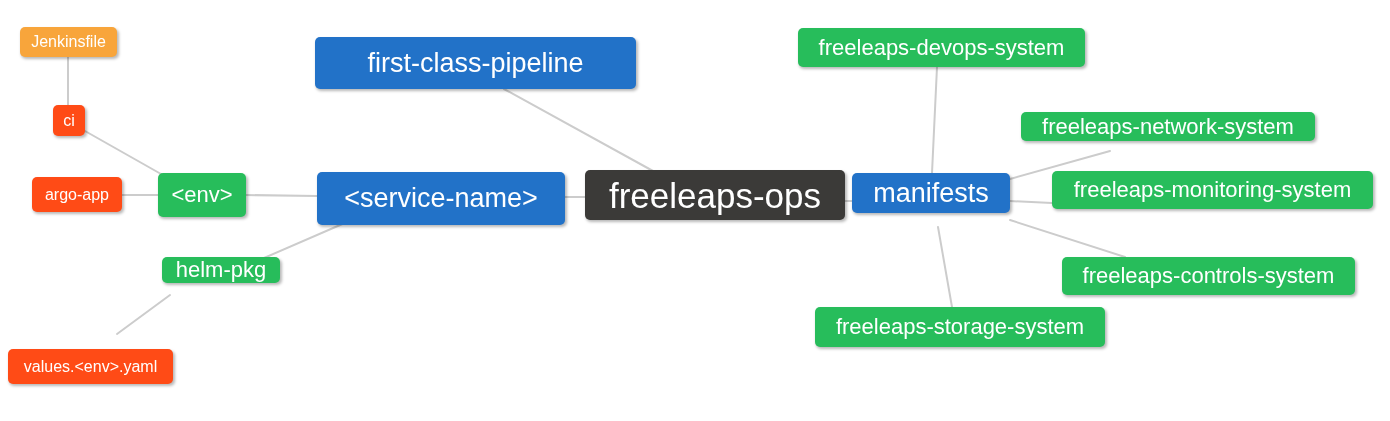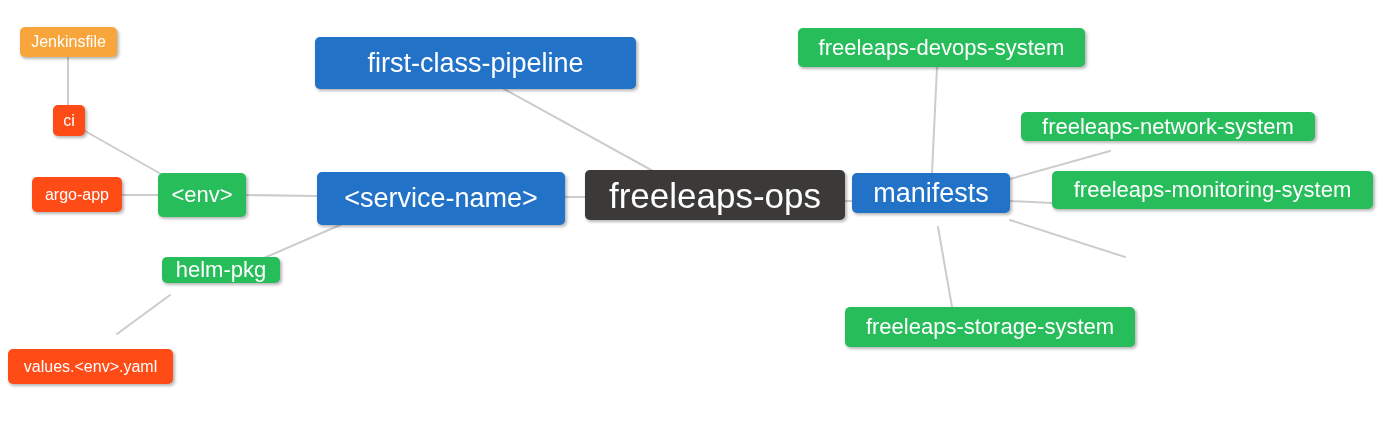--- a/index.html
+++ b/index.html
@@ -76,15 +76,16 @@
   <div class="node l3" style="left:158px;  top:173px; width:88px;  height:44px;">&lt;env&gt;</div>
   <div class="node l3" style="left:147px;  top:257px; width:118px; height:26px;margin-left:15px;">helm-pkg</div>
   <div class="node l4" style="left:8px;    top:349px; width:165px; height:35px;">values.&lt;env&gt;.yaml</div>
   <div class="node l2" style="left:315px;  top:37px;  width:321px; height:52px;">first-class-pipeline</div>
   <div class="node l2" style="left:317px;  top:172px; width:248px; height:53px;">&lt;service-name&gt;</div>
   <div class="node l1" style="left:585px;  top:170px; width:260px; height:50px;">freeleaps-ops</div>
   <div class="node l2" style="left:852px;  top:173px; width:158px; height:40px;">manifests</div>
   <div class="node l3" style="left:798px;  top:28px;  width:287px; height:39px;">freeleaps-devops-system</div>
   <div class="node l3" style="left:1021px; top:112px; width:294px; height:29px;">freeleaps-network-system</div>
   <div class="node l3" style="left:1052px; top:171px; width:321px; height:38px;">freeleaps-monitoring-system</div>
-  <div class="node l3" style="left:845px;  top:307px; width:290px; height:40px;">freeleaps-storage-system</div>
+  <div class="node l3" style="left:1062px; top:257px; width:293px; height:38px;">freeleaps-controls-system</div>
+  <div class="node l3" style="left:815px;  top:307px; width:290px; height:40px;">freeleaps-storage-system</div>
 
 </div>
 
 </body></html>

